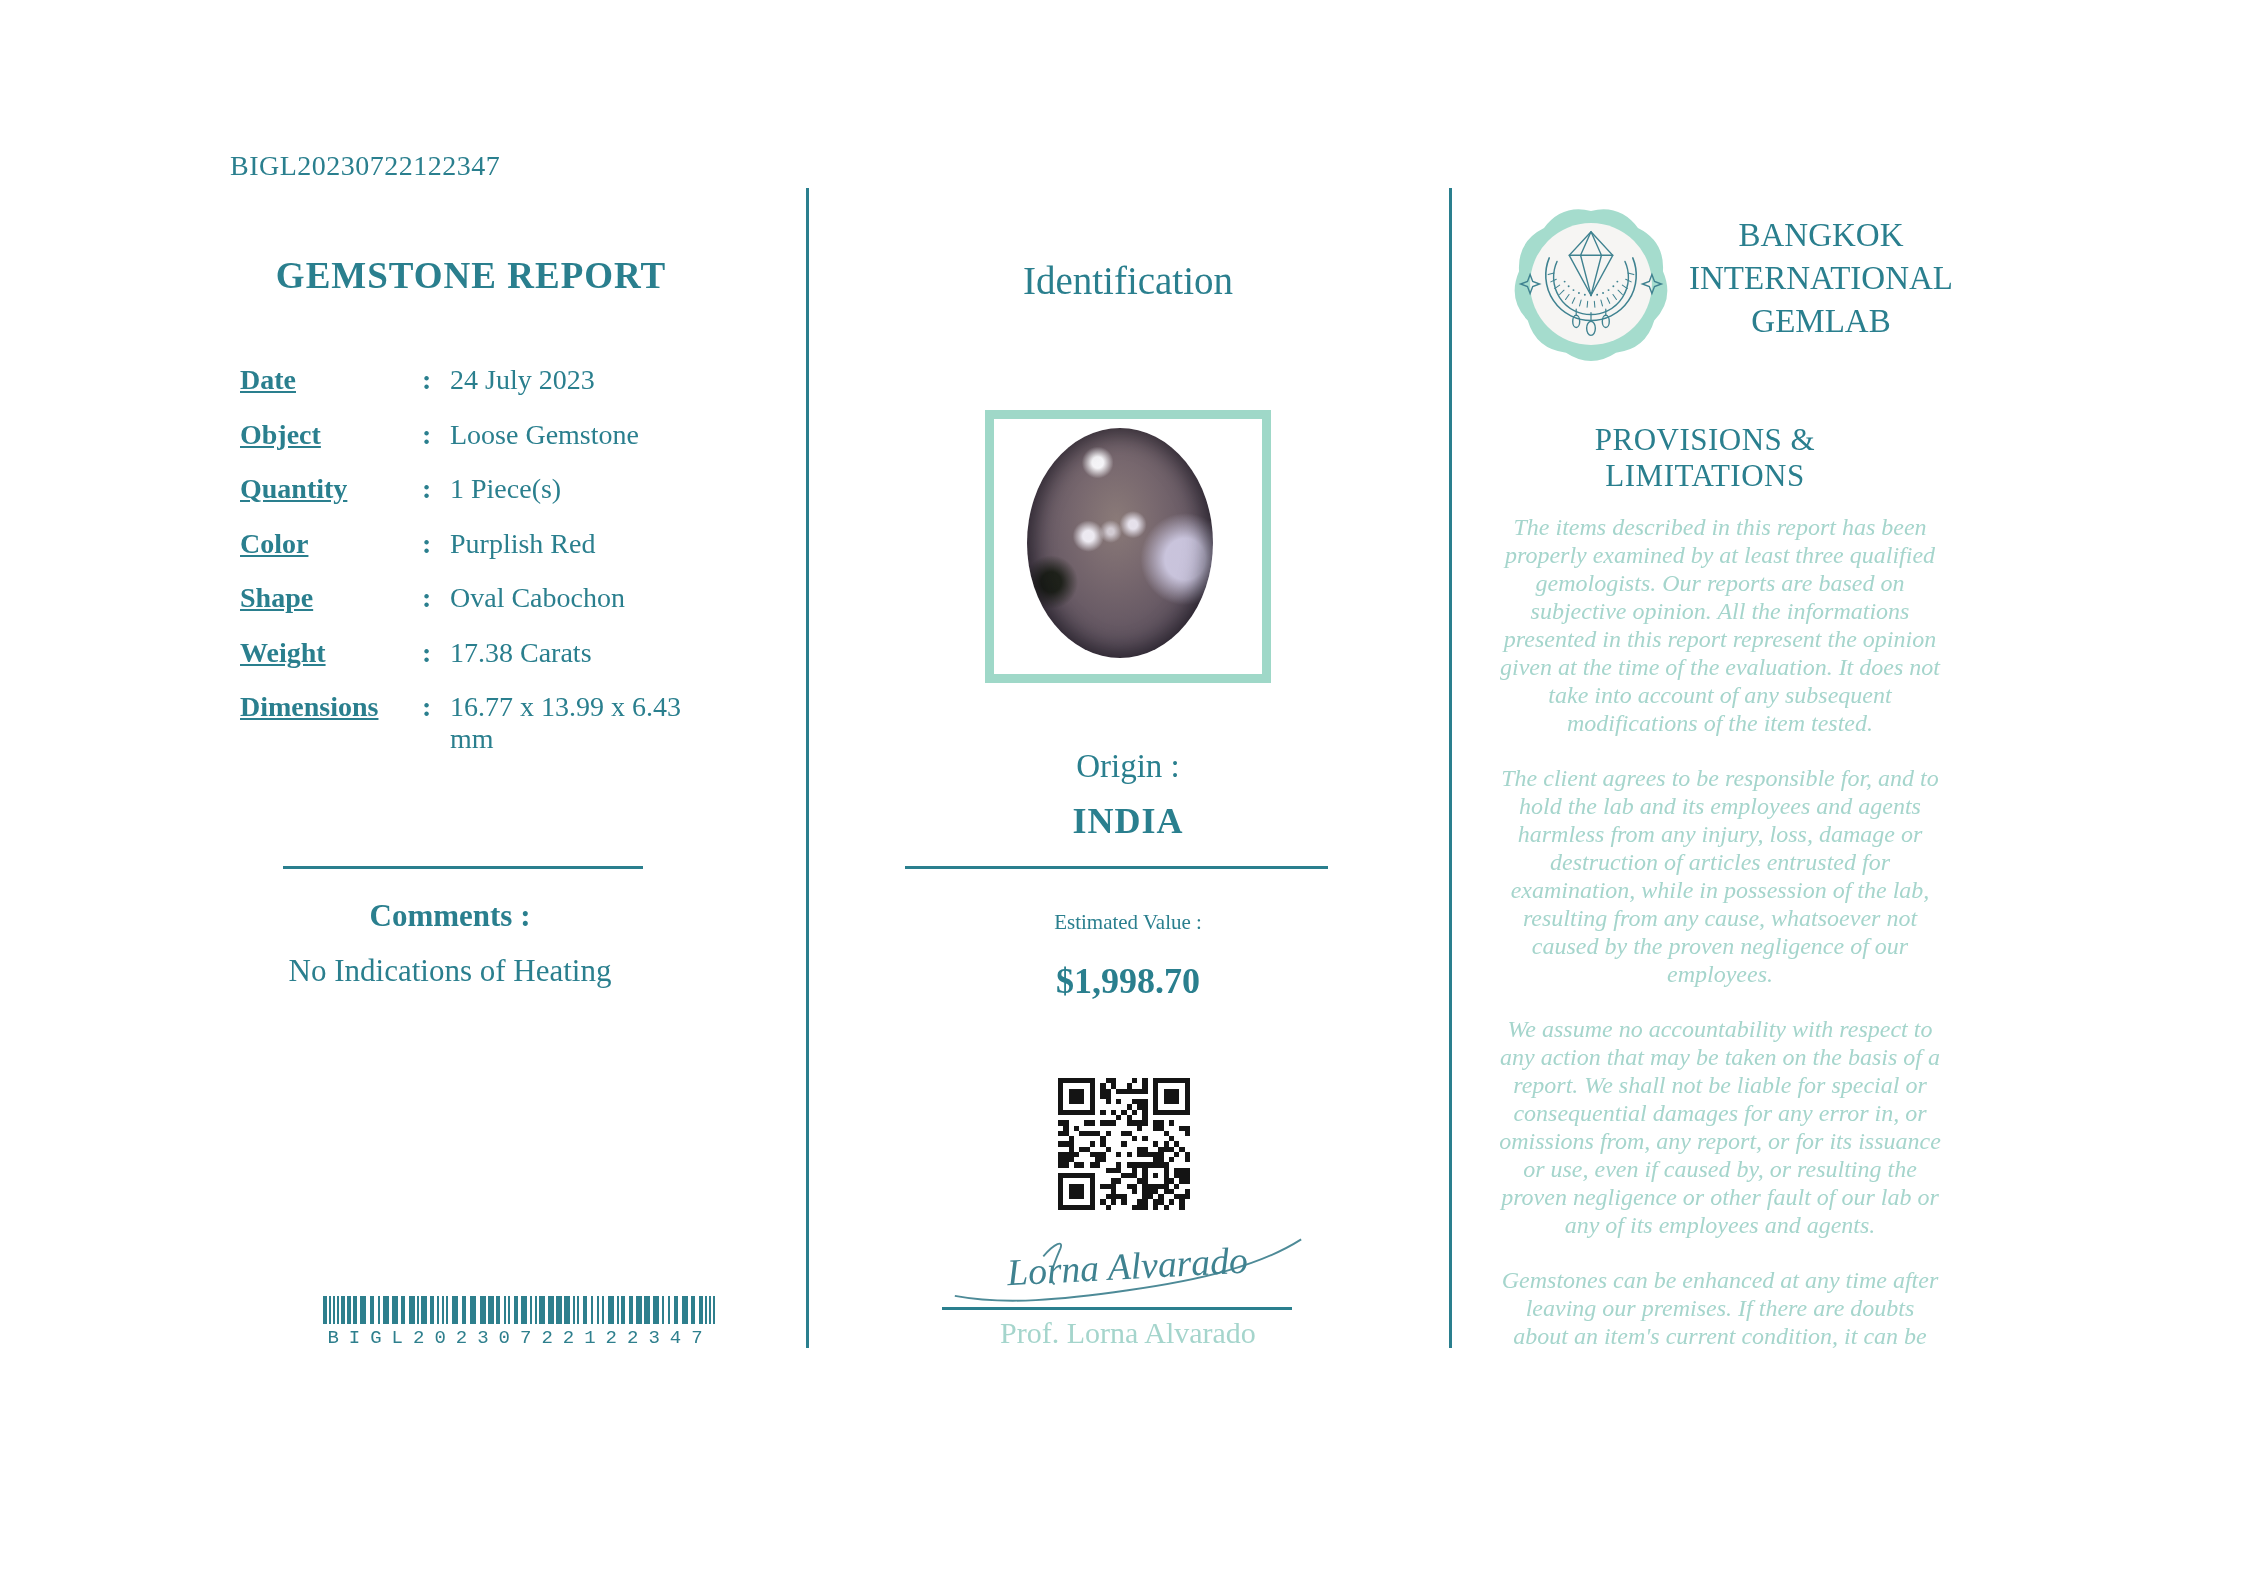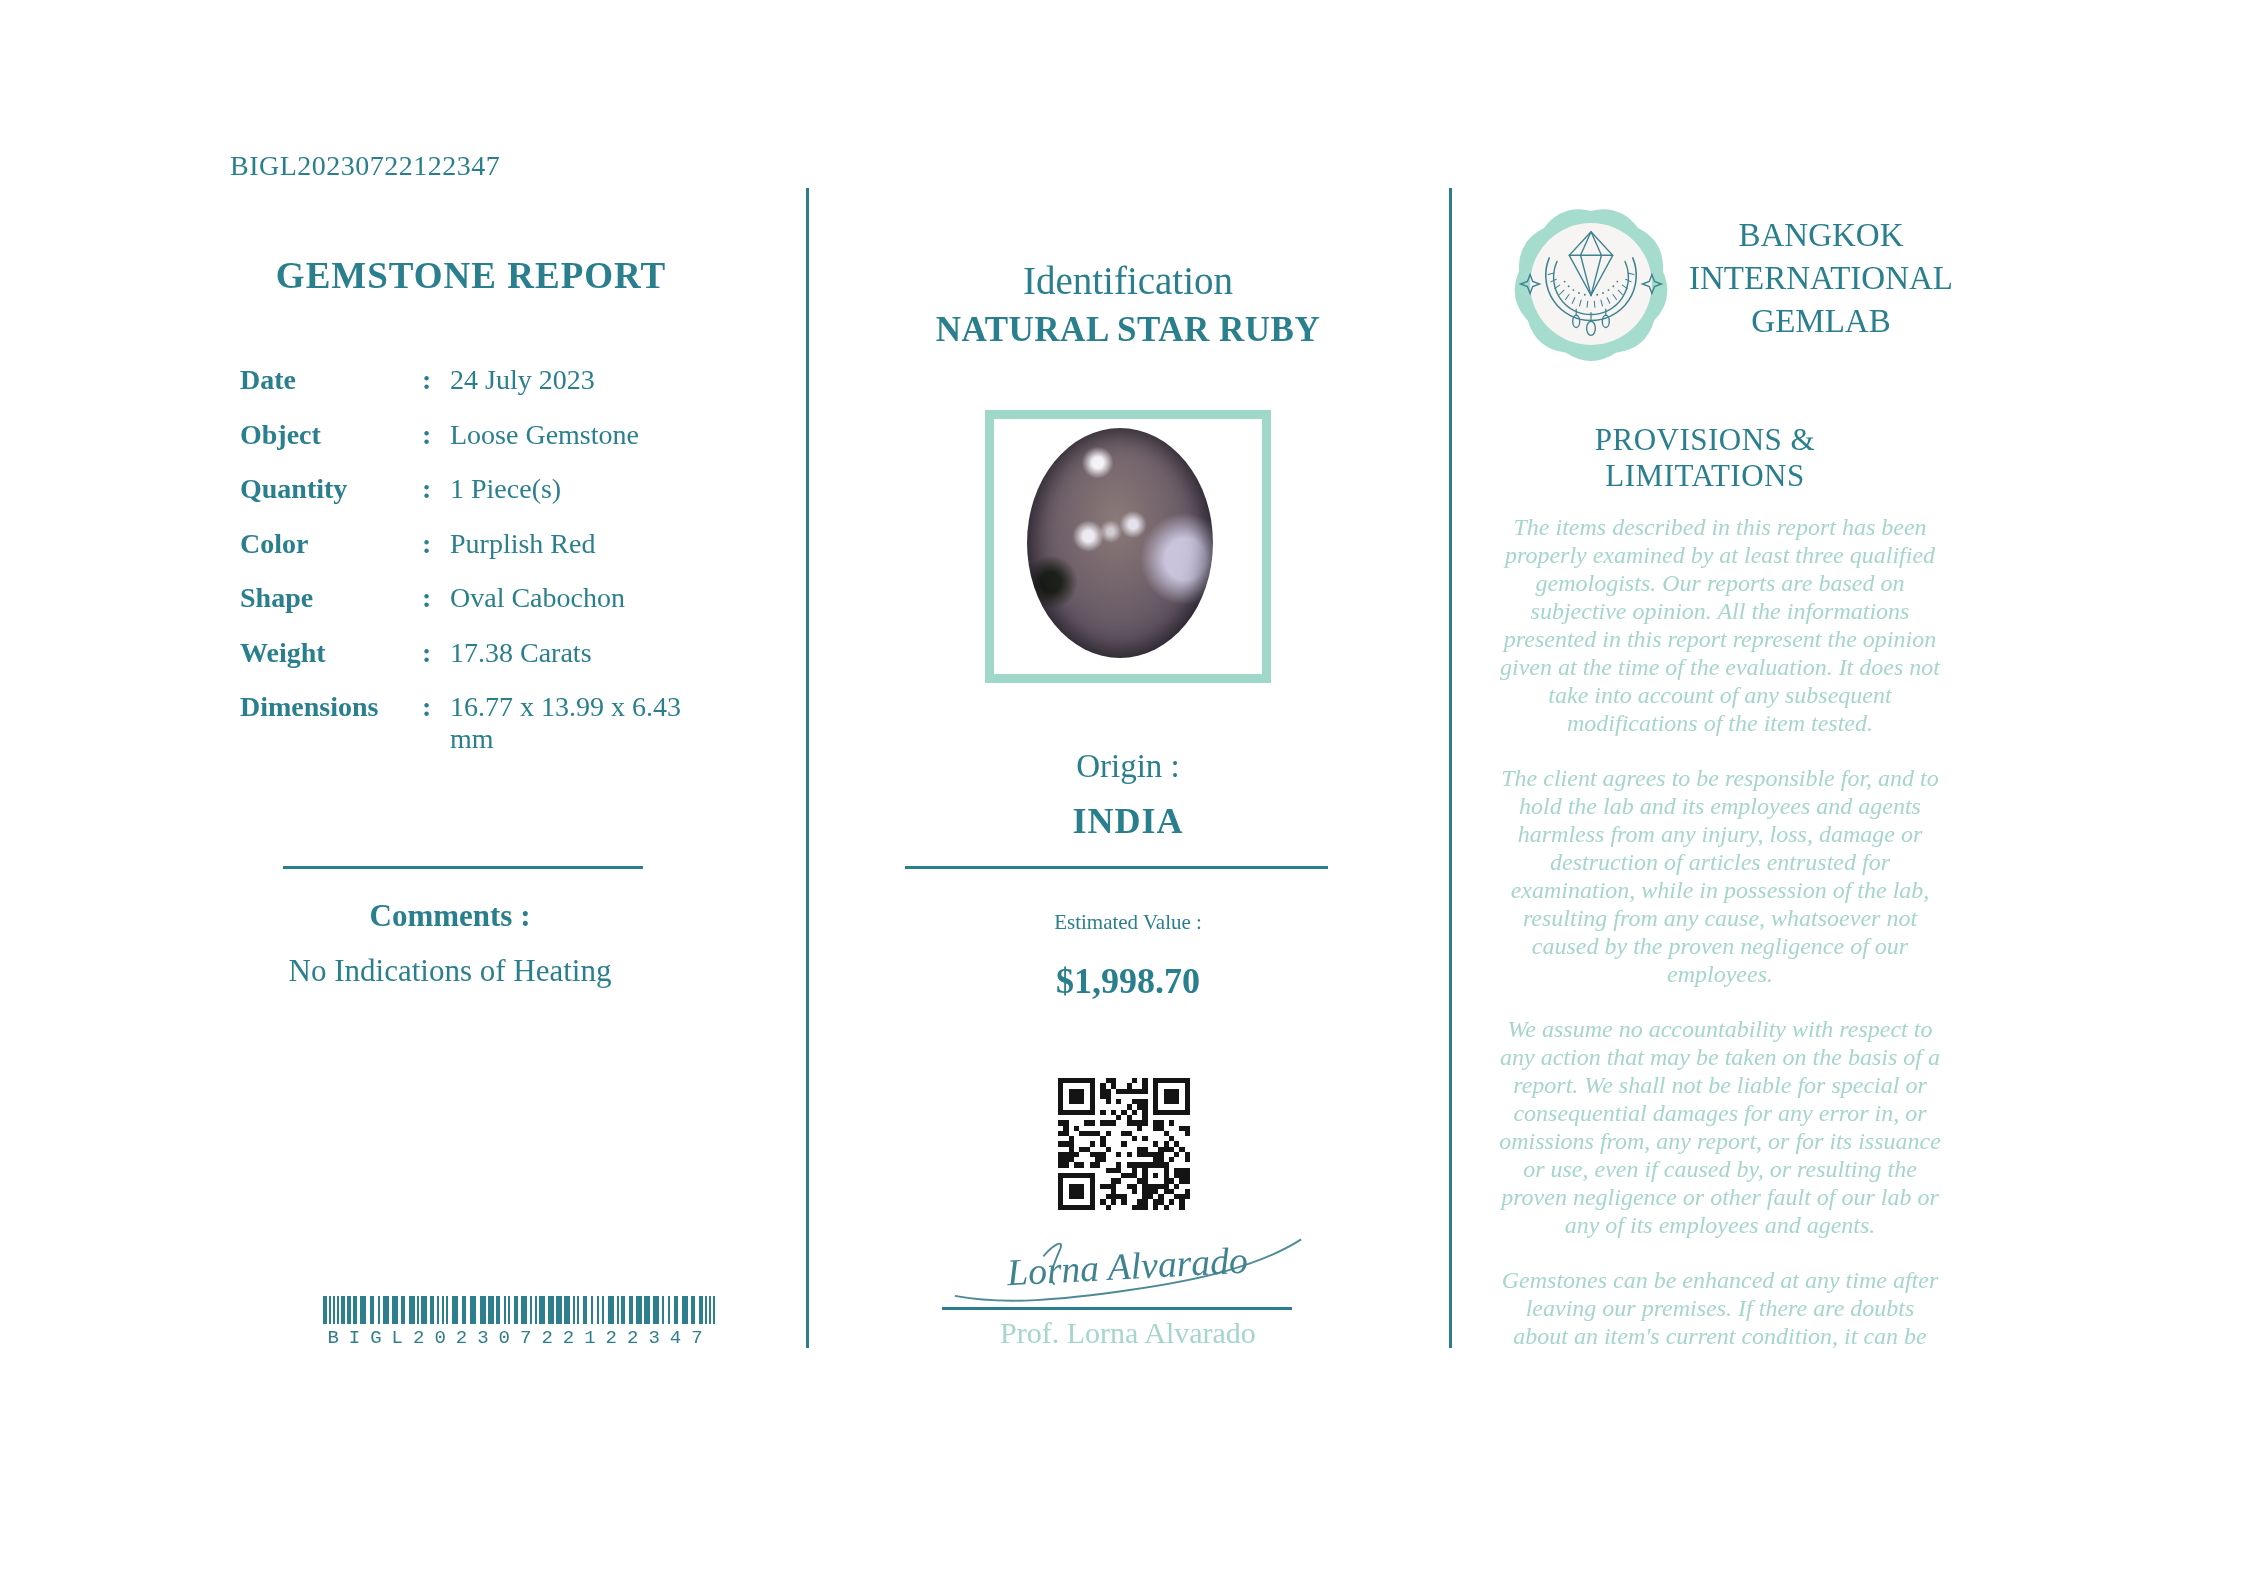--- a/index.html
+++ b/index.html
@@ -6,21 +6,21 @@
   html,body { background:#ffffff; }
   body { font-family:"Liberation Serif", serif; }
   .page { position:relative; width:2247px; height:1348px; background:#ffffff; overflow:hidden; }
 
   
   #report-number { position:absolute; left:230px; top:150px; font-size:28px; color:#2a7f8e; letter-spacing:.5px; }
   #report-title { position:absolute; left:240px; top:254px; width:462px; text-align:center;
                   font-size:37px; font-weight:bold; letter-spacing:1px; color:#2a7f8e; }
   #details { position:absolute; left:240px; top:364px; width:480px; }
   .detail-row { display:flex; align-items:baseline; height:54.5px; font-size:28px; color:#2a7f8e; }
-  .detail-label { width:182px; font-weight:bold; }
+  .detail-label { width:182px; font-weight:bold;text-decoration:underline; }
   .detail-colon { width:28px; font-weight:bold; text-align:left; }
   .detail-value { flex:1; }
   #comments-divider { position:absolute; left:283px; top:866px; width:360px; height:3px; background:#2a7f8e; }
   #comments-label { position:absolute; left:240px; top:898px; width:420px; text-align:center;
                     font-size:31px; font-weight:bold; color:#2a7f8e; }
   #comments-value { position:absolute; left:240px; top:953px; width:420px; text-align:center;
                     font-size:31px; color:#2a7f8e; }
   #barcode { position:absolute; left:323px; top:1296px; width:394px; }
   #barcode-bars { width:394px; height:28px; overflow:hidden; white-space:nowrap; font-size:0; }
   #barcode-bars i { display:inline-block; height:100%; background:#2e7f8d; }
@@ -123,21 +123,20 @@
 
   <div id="barcode">
     <div id="barcode-bars"><i style="width:4px;margin-right:2px"></i><i style="width:2px;margin-right:2px"></i><i style="width:2px;margin-right:2px"></i><i style="width:2px;margin-right:2px"></i><i style="width:4px;margin-right:2px"></i><i style="width:4px;margin-right:2px"></i><i style="width:4px;margin-right:3px"></i><i style="width:6px;margin-right:4px"></i><i style="width:4px;margin-right:4px"></i><i style="width:2px;margin-right:3px"></i><i style="width:6px;margin-right:3px"></i><i style="width:6px;margin-right:3px"></i><i style="width:4px;margin-right:4px"></i><i style="width:6px;margin-right:2px"></i><i style="width:2px;margin-right:2px"></i><i style="width:6px;margin-right:3px"></i><i style="width:4px;margin-right:3px"></i><i style="width:2px;margin-right:3px"></i><i style="width:2px;margin-right:2px"></i><i style="width:2px;margin-right:4px"></i><i style="width:6px;margin-right:4px"></i><i style="width:4px;margin-right:4px"></i><i style="width:6px;margin-right:4px"></i><i style="width:6px;margin-right:2px"></i><i style="width:6px;margin-right:2px"></i><i style="width:4px;margin-right:4px"></i><i style="width:2px;margin-right:2px"></i><i style="width:2px;margin-right:4px"></i><i style="width:4px;margin-right:3px"></i><i style="width:6px;margin-right:3px"></i><i style="width:2px;margin-right:3px"></i><i style="width:2px;margin-right:2px"></i><i style="width:6px;margin-right:3px"></i><i style="width:6px;margin-right:2px"></i><i style="width:6px;margin-right:2px"></i><i style="width:6px;margin-right:3px"></i><i style="width:2px;margin-right:2px"></i><i style="width:2px;margin-right:4px"></i><i style="width:4px;margin-right:4px"></i><i style="width:2px;margin-right:4px"></i><i style="width:2px;margin-right:3px"></i><i style="width:2px;margin-right:4px"></i><i style="width:6px;margin-right:3px"></i><i style="width:2px;margin-right:2px"></i><i style="width:4px;margin-right:4px"></i><i style="width:4px;margin-right:3px"></i><i style="width:6px;margin-right:2px"></i><i style="width:6px;margin-right:3px"></i><i style="width:6px;margin-right:3px"></i><i style="width:2px;margin-right:4px"></i><i style="width:2px;margin-right:4px"></i><i style="width:4px;margin-right:4px"></i><i style="width:6px;margin-right:3px"></i><i style="width:4px;margin-right:4px"></i><i style="width:4px;margin-right:2px"></i><i style="width:2px;margin-right:2px"></i><i style="width:2px;margin-right:2px"></i><i style="width:2px;margin-right:2px"></i></div>
     <div id="barcode-text">BIGL20230722122347</div>
   </div>
 
   <div id="divider-left" class="v-divider"></div>
   <div id="divider-right" class="v-divider"></div>
 
   <div id="identification-heading" class="mid-center">Identification</div>
-  <div id="identification-value" class="mid-center">NATURAL STAR RUBY</div>
 
   <div id="photo-frame">
     <div id="gem"></div>
   </div>
 
   <div id="origin-label" class="mid-center">Origin :</div>
   <div id="origin-value" class="mid-center">INDIA</div>
   <div id="middle-divider"></div>
   <div id="estimated-label" class="mid-center">Estimated Value :</div>
   <div id="estimated-value" class="mid-center">$1,998.70</div>

